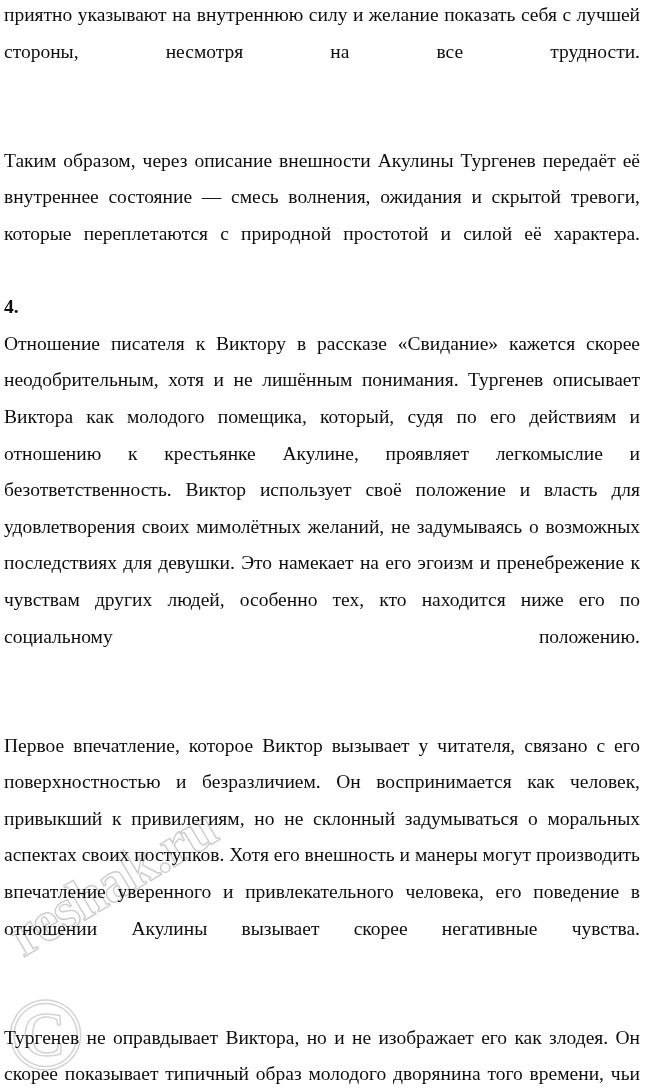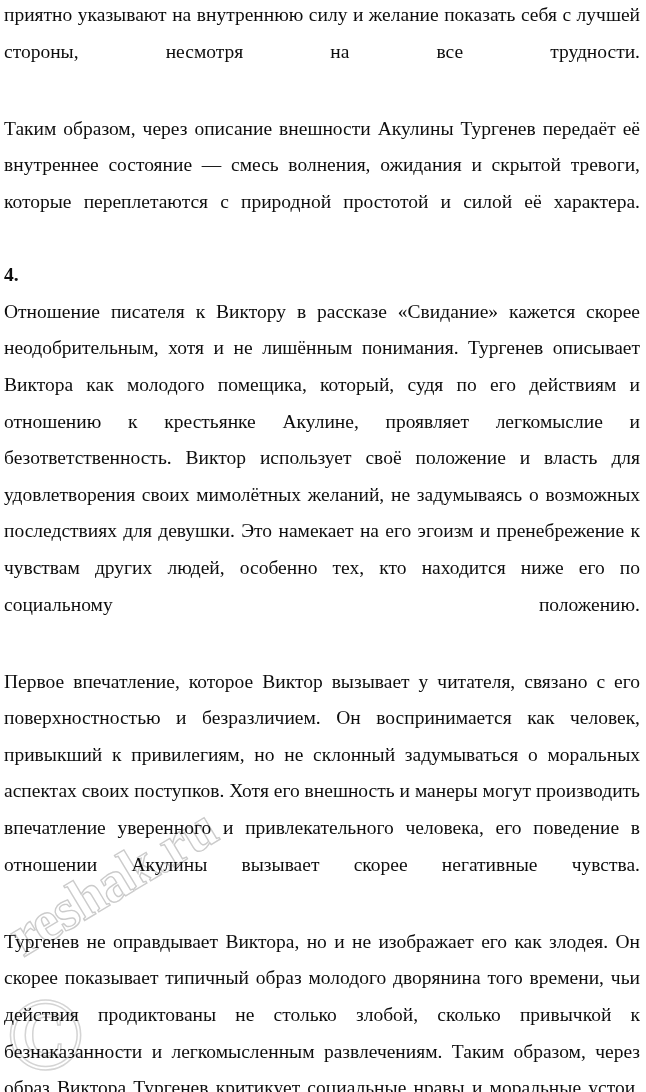--- a/index.html
+++ b/index.html
@@ -72,21 +72,21 @@
     padding: 0;
     font-size: 19.5px;
     line-height: 36.6px;
     text-align: justify;
     text-justify: inter-word;
     -webkit-hyphens: none;
     hyphens: none;
     word-spacing: 0px;
   }
   p.para + p.para {
-    margin-top: 4px;
+    margin-top: 36px;
   }
   p.para.first {
     margin-top: -3px;
   }
   
   p.para::after {
     content: "";
     display: inline-block;
     width: 100%;
   }

